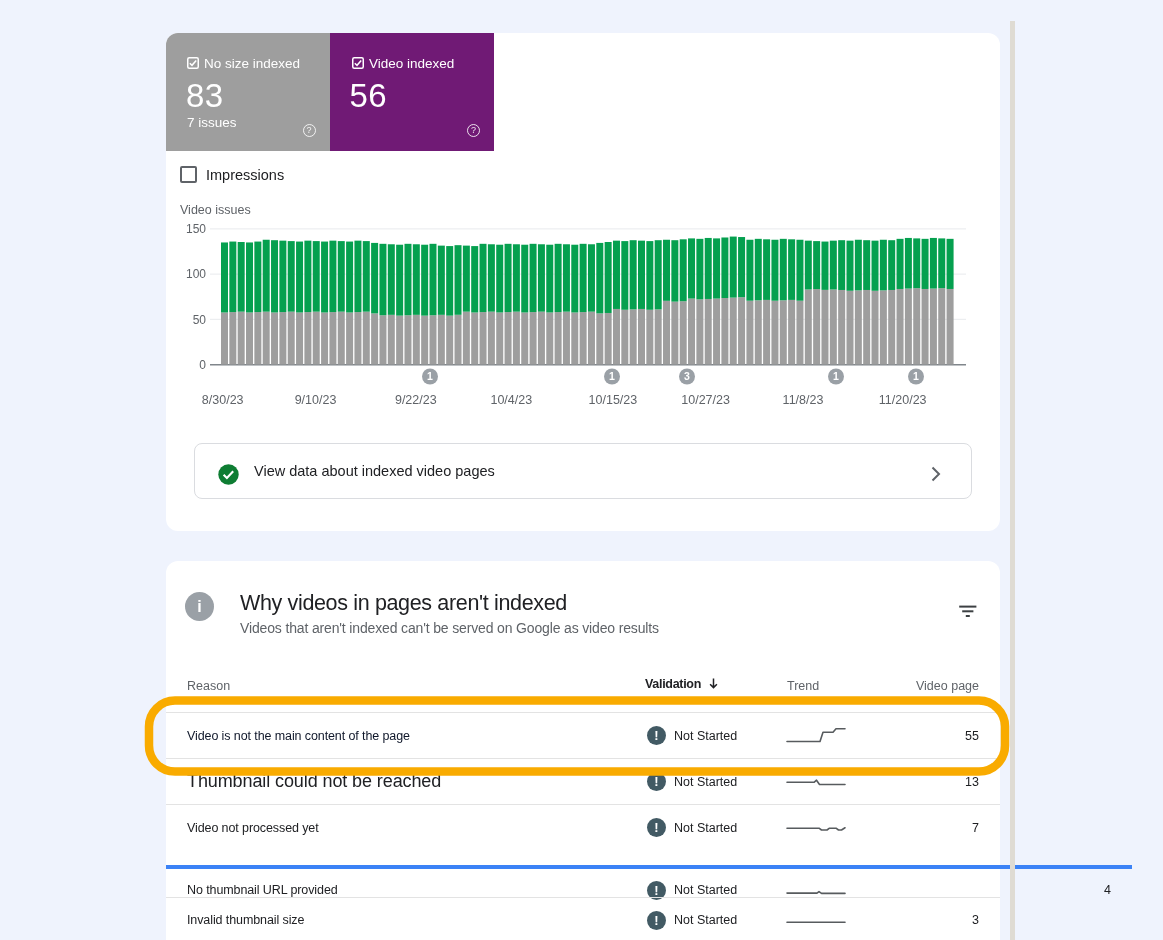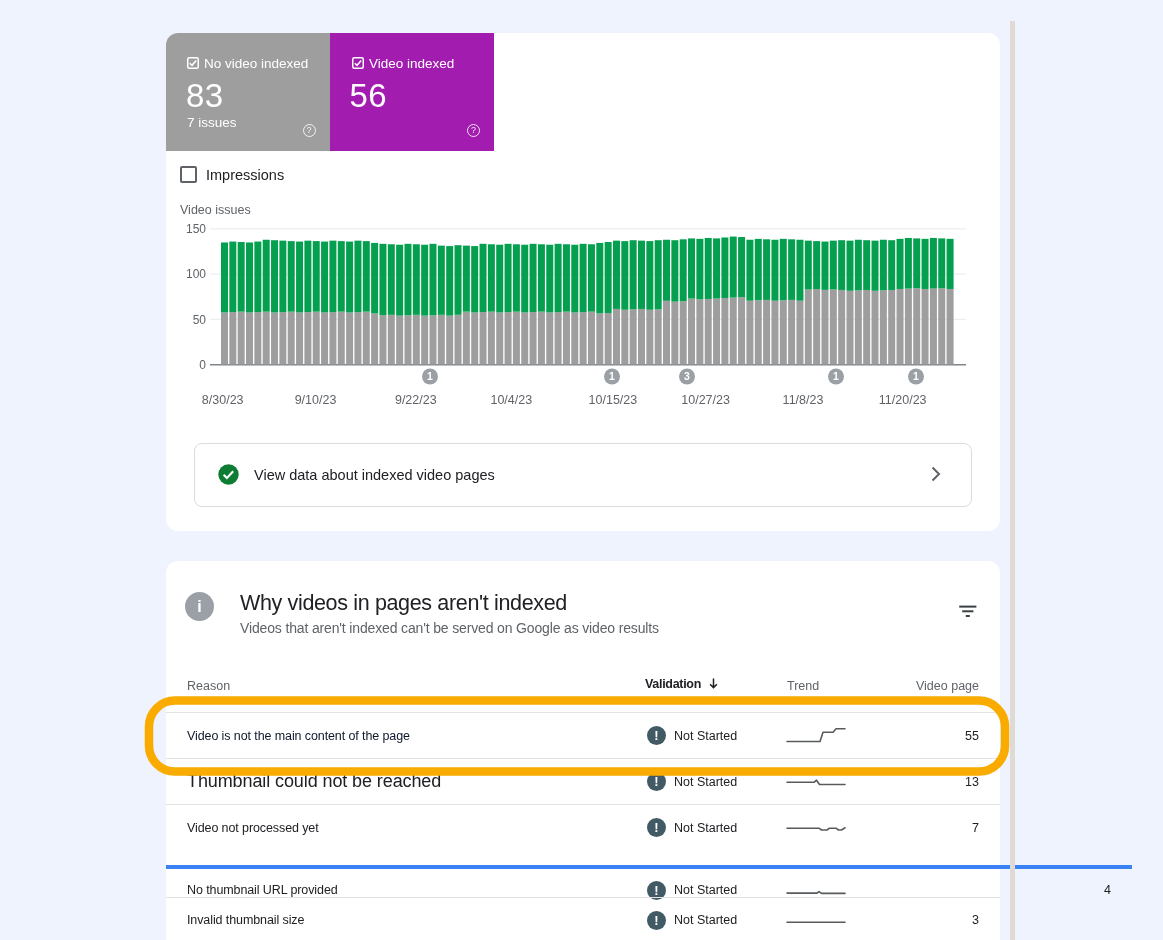--- a/index.html
+++ b/index.html
@@ -7,27 +7,27 @@
 </style></head>
 <body>
 
 <div class="card" style="left:166px;top:33px;width:834px;height:498px">
 
   <div style="position:absolute;left:0;top:0;width:164px;height:118px;background:#9e9e9e;border-top-left-radius:12px;color:#fff">
     <svg width="12" height="12" style="position:absolute;left:21px;top:24px">
       <rect x="0.75" y="0.75" width="10.5" height="10.5" rx="1.5" fill="none" stroke="#fff" stroke-width="1.5"></rect>
       <path d="M2.8 6.2 L5.0 8.3 L9.2 3.4" fill="none" stroke="#fff" stroke-width="1.5"></path>
     </svg>
-    <div style="position:absolute;left:38px;top:23px;font-size:13.5px">No video indexed</div>
+    <div style="position:absolute;left:38px;top:23px;font-size:13.5px">No size indexed</div>
     <div style="position:absolute;left:20px;top:44px;font-size:33px;letter-spacing:0.5px">83</div>
     <div style="position:absolute;left:21px;top:82px;font-size:13.5px">7 issues</div>
     <div style="position:absolute;left:136.5px;top:90.5px;width:13px;height:13px;border:1.3px solid rgba(255,255,255,.85);border-radius:50%;font-size:9px;text-align:center;line-height:11px;color:rgba(255,255,255,.9)">?</div>
   </div>
 
-  <div style="position:absolute;left:164px;top:0;width:164px;height:118px;background:#a21caf;color:#fff">
+  <div style="position:absolute;left:164px;top:0;width:164px;height:118px;background:#701a75;color:#fff">
     <svg width="12" height="12" style="position:absolute;left:22px;top:24px">
       <rect x="0.75" y="0.75" width="10.5" height="10.5" rx="1.5" fill="none" stroke="#fff" stroke-width="1.5"></rect>
       <path d="M2.8 6.2 L5.0 8.3 L9.2 3.4" fill="none" stroke="#fff" stroke-width="1.5"></path>
     </svg>
     <div style="position:absolute;left:39px;top:23px;font-size:13.5px">Video indexed</div>
     <div style="position:absolute;left:19.5px;top:44px;font-size:33px;letter-spacing:0.5px">56</div>
     <div style="position:absolute;left:137px;top:90.5px;width:13px;height:13px;border:1.3px solid rgba(255,255,255,.85);border-radius:50%;font-size:9px;text-align:center;line-height:11px;color:rgba(255,255,255,.9)">?</div>
   </div>
 
   <div style="position:absolute;left:14px;top:133px;width:17px;height:17px;border:2px solid #5f6368;border-radius:2px"></div>
@@ -233,21 +233,21 @@
 <circle cx="446" cy="156.5" r="8" fill="#9aa0a6"></circle>
 <text x="446" y="160.2" text-anchor="middle" font-size="10.5" font-weight="bold" fill="#ffffff">1</text>
 <circle cx="521" cy="156.5" r="8" fill="#9aa0a6"></circle>
 <text x="521" y="160.2" text-anchor="middle" font-size="10.5" font-weight="bold" fill="#ffffff">3</text>
 <circle cx="670" cy="156.5" r="8" fill="#9aa0a6"></circle>
 <text x="670" y="160.2" text-anchor="middle" font-size="10.5" font-weight="bold" fill="#ffffff">1</text>
 <circle cx="750" cy="156.5" r="8" fill="#9aa0a6"></circle>
 <text x="750" y="160.2" text-anchor="middle" font-size="10.5" font-weight="bold" fill="#ffffff">1</text>
   </svg>
 
-  <div style="position:absolute;left:28px;top:410px;width:778px;height:64px;border:1px solid #dadce0;border-radius:8px">
+  <div style="position:absolute;left:28px;top:410px;width:778px;height:56px;border:1px solid #dadce0;border-radius:8px">
     <svg width="21" height="21" style="position:absolute;left:23px;top:20px">
       <circle cx="10.5" cy="10.5" r="10.2" fill="#0e7d33"></circle>
       <path d="M5.6 10.8 L8.9 14 L15.2 7.3" fill="none" stroke="#fff" stroke-width="2.1"></path>
     </svg>
     <div style="position:absolute;left:59px;top:0;height:100%;display:flex;align-items:center;font-size:14.5px;color:#202124">View data about indexed video pages</div>
     <svg width="10" height="16" style="position:absolute;right:30px;top:22px">
       <path d="M1.5 1.5 L8 8 L1.5 14.5" fill="none" stroke="#5f6368" stroke-width="2"></path>
     </svg>
   </div>
 </div>

